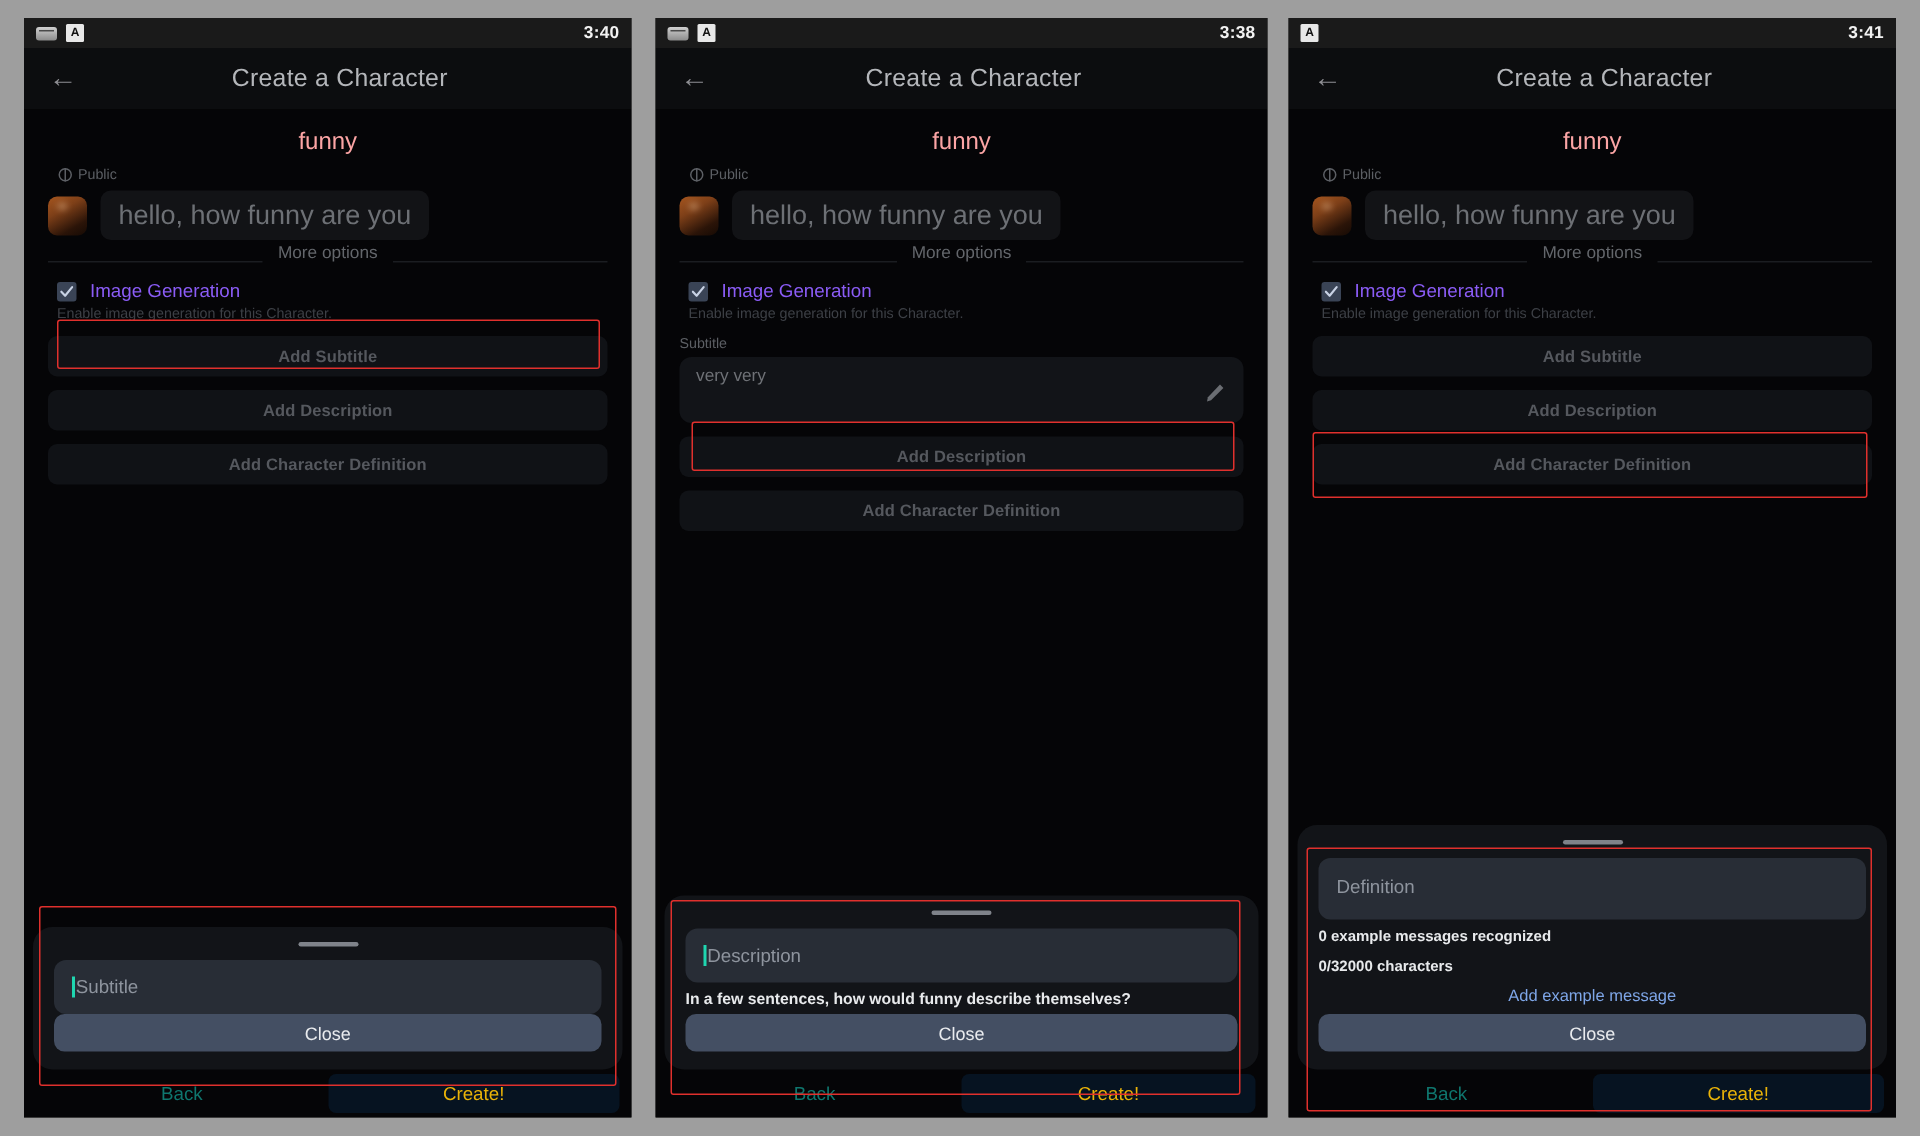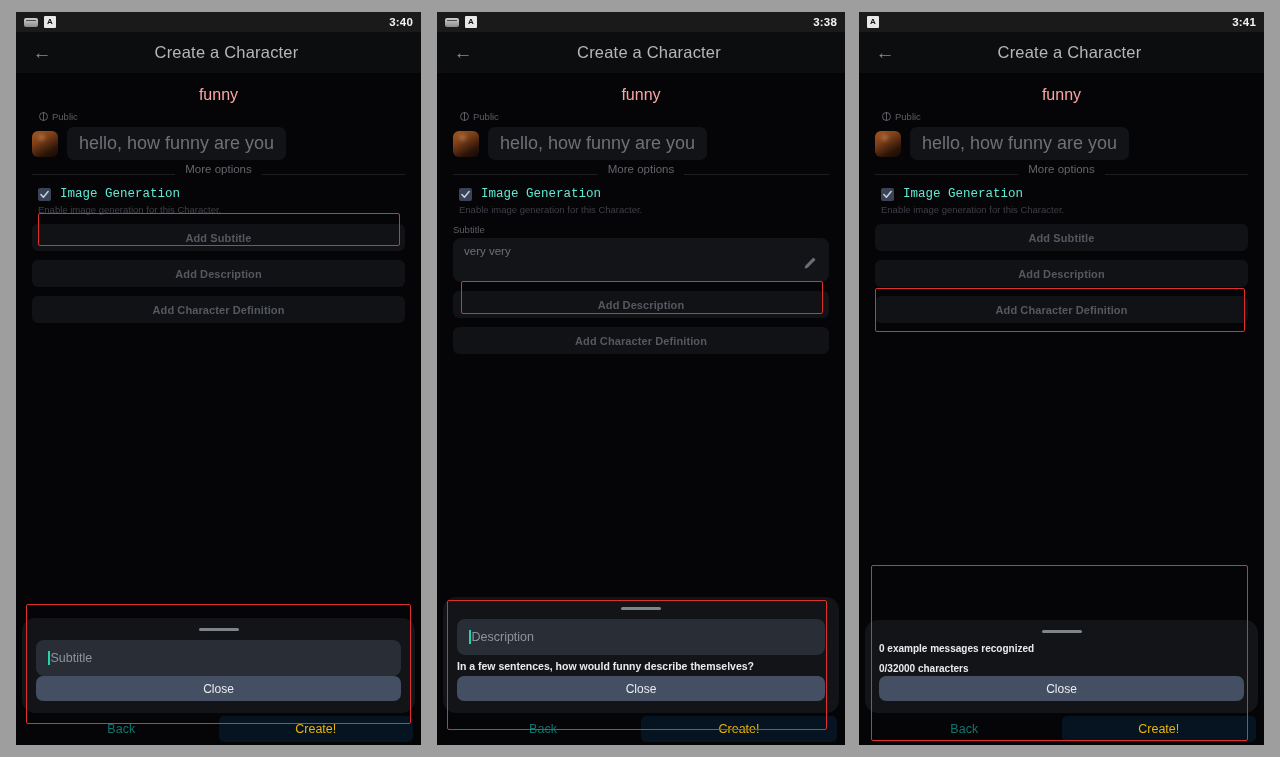--- a/index.html
+++ b/index.html
@@ -92,21 +92,21 @@
   .more-options { display:flex; align-items:flex-end; gap:10px; margin-top:3px; }
   .more-options .line { flex:1; height:1px; background:#1b1d21; }
   .more-options .txt { color:#63666b; font-size:11.5px; }
 
   .chk-row { display:flex; align-items:center; gap:9px; margin-top:12px; padding-left:6px;}
   .checkbox {
     width:13px;height:13px;border-radius:2px;background:#3a4456;
     display:flex;align-items:center;justify-content:center;
   }
   .checkbox svg{display:block;}
-  .chk-label { color:#5eead4; font-size:12.5px;font-family:Liberation Mono, monospace; }
+  .chk-label { color:#8b5cf6; font-size:12.5px; }
   .chk-sub { color:#3d4046; font-size:9.5px; margin-top:3px; padding-left:6px;}
 
   .opt-btn {
     height:27px; background:#101216; border-radius:6px;
     display:flex; align-items:center; justify-content:center;
     color:#55585e; font-size:11px; font-weight:bold; margin-top:9px;
     letter-spacing:.1px;
   }
 
   .field-label { color:#5c5f64; font-size:9.5px; margin-top:9px; }
@@ -344,22 +344,26 @@
       </div>
       <div class="chk-sub">Enable image generation for this Character.</div>
 
       <div class="opt-btn">Add Subtitle</div>
       <div class="opt-btn">Add Description</div>
       <div class="opt-btn">Add Character Definition</div>
     </div>
 
     <div class="sheet">
       <div class="grabber"></div>
+      <div class="sheet-input tall">
+        <span>Definition</span>
+      </div>
       <div class="sheet-meta">0 example messages recognized</div>
       <div class="sheet-meta">0/32000 characters</div>
+      <div class="sheet-link">Add example message</div>
       <div class="close-btn">Close</div>
     </div>
 
     <div class="bottombar">
       <div class="back-btn">Back</div>
       <div class="create-btn">Create!</div>
     </div>
   </div>
 
   <div class="hl" style="left:38px;  top:213px; width:362px; height:33px;"></div>

